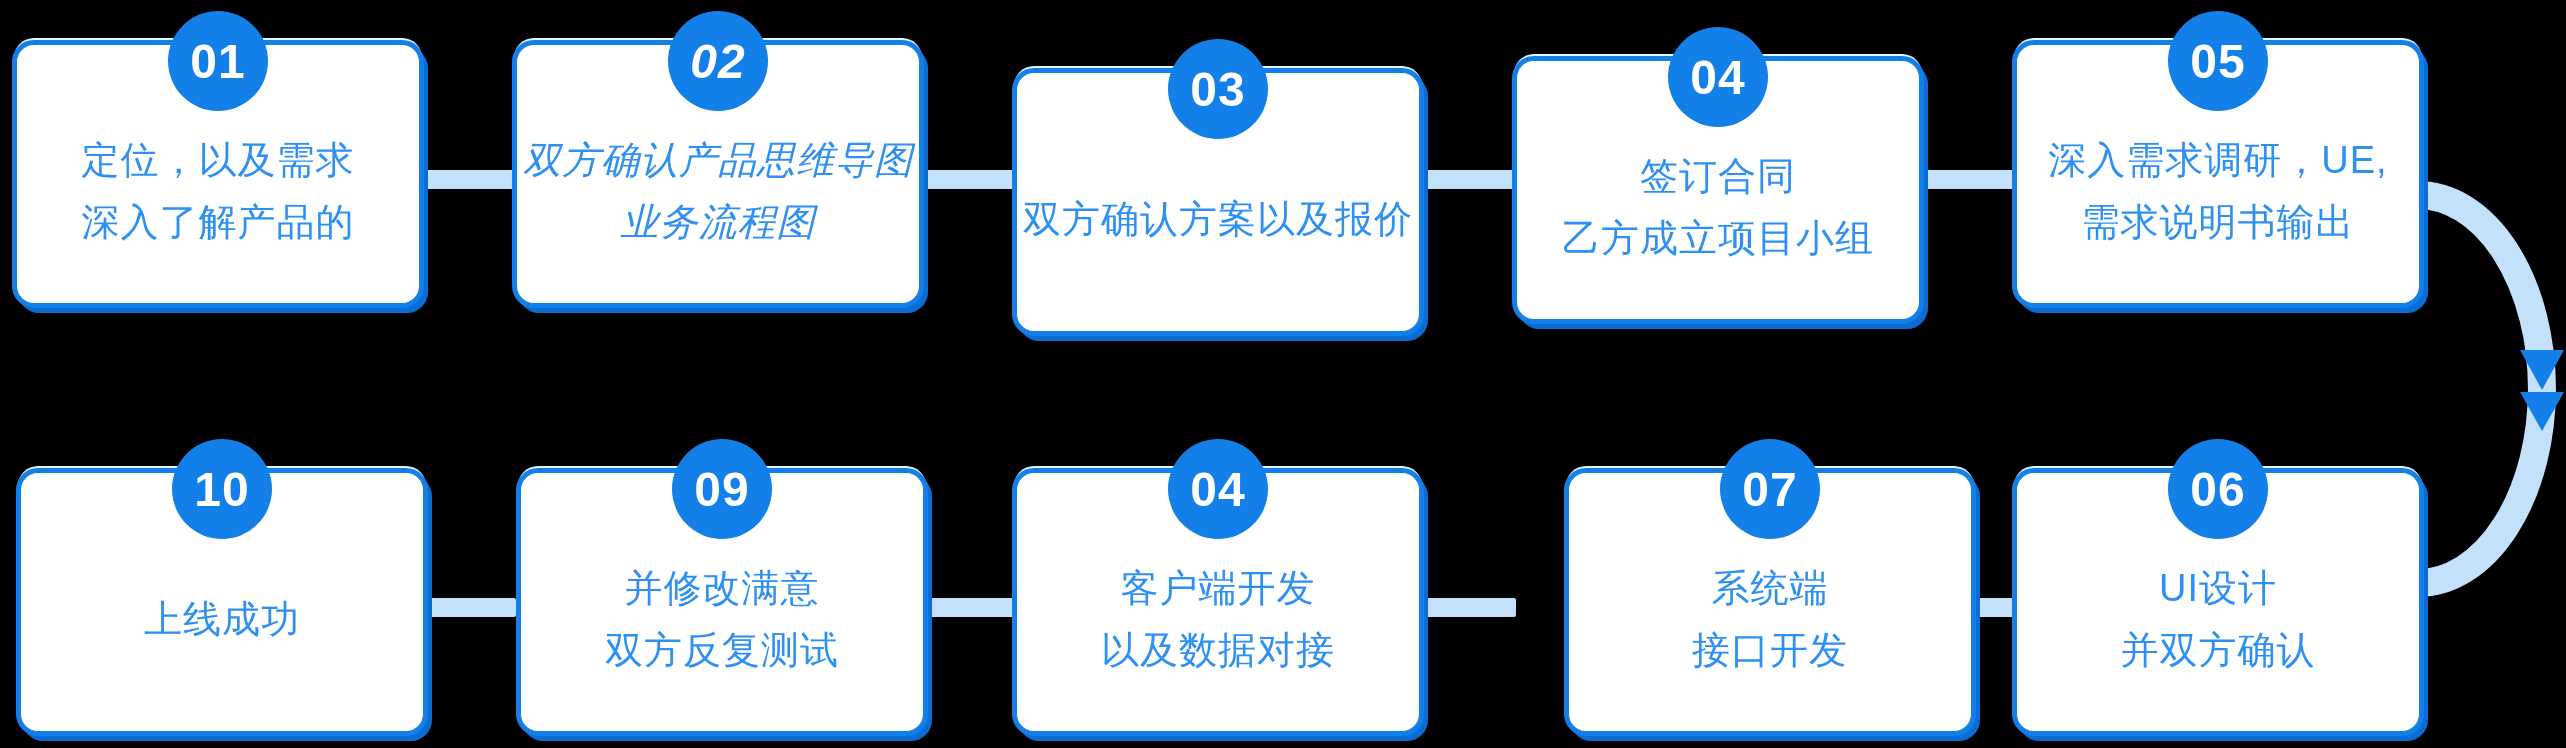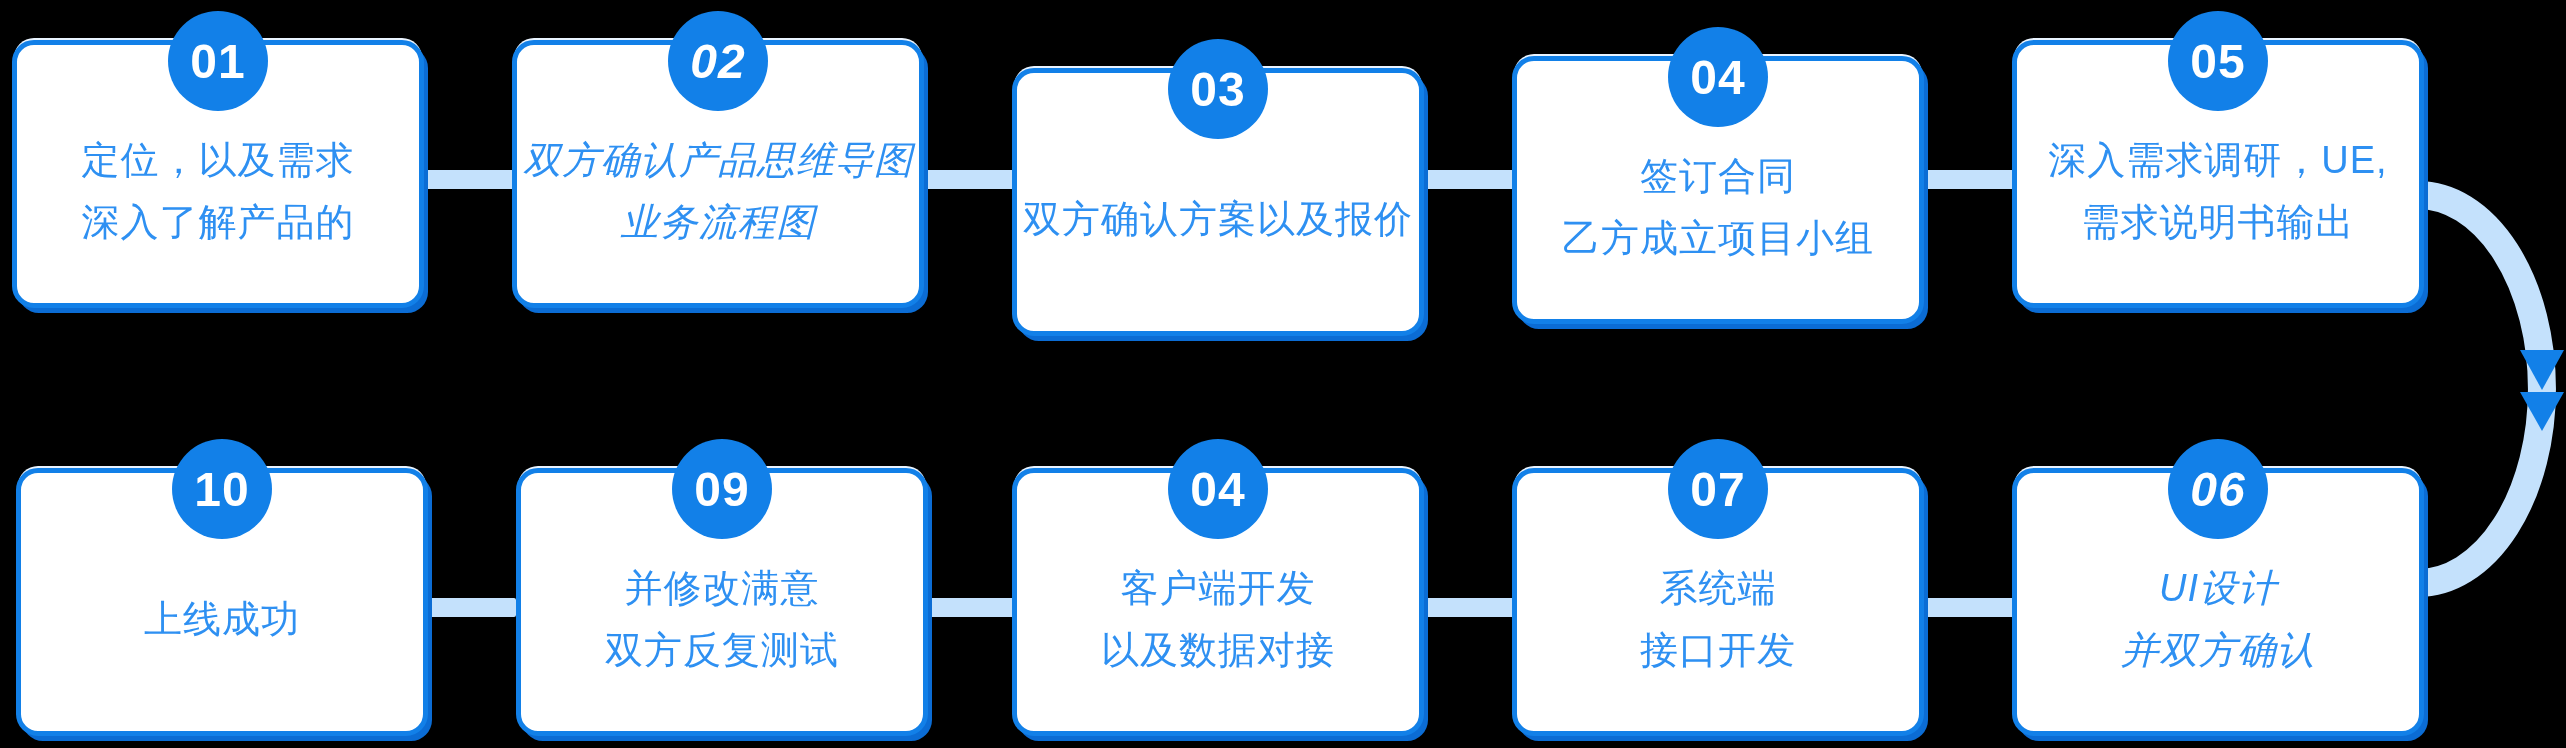--- a/index.html
+++ b/index.html
@@ -156,31 +156,31 @@
     <div class="card" style="left:1012px;">
       <div class="badge">
         <span>04</span>
       </div>
       <div class="card-text">
         <div>客户端开发</div>
         <div>以及数据对接</div>
       </div>
     </div>
 
-    <div class="card" style="left:1512px;">
+    <div class="card" style="left:1564px;">
       <div class="badge">
         <span>07</span>
       </div>
       <div class="card-text">
         <div>系统端</div>
         <div>接口开发</div>
       </div>
     </div>
 
-    <div class="card" style="left:2012px;font-style:italic;">
+    <div class="card" style="left:2012px;">
       <div class="badge">
         <span>06</span>
       </div>
       <div class="card-text">
         <div>UI设计</div>
         <div>并双方确认</div>
       </div>
     </div>
 
   </div>

